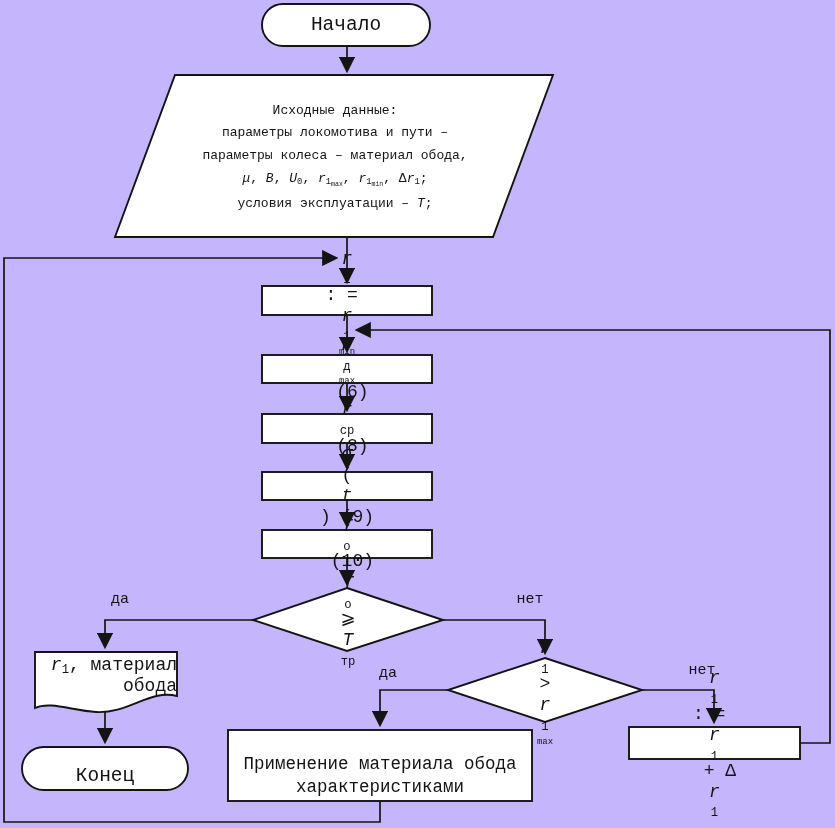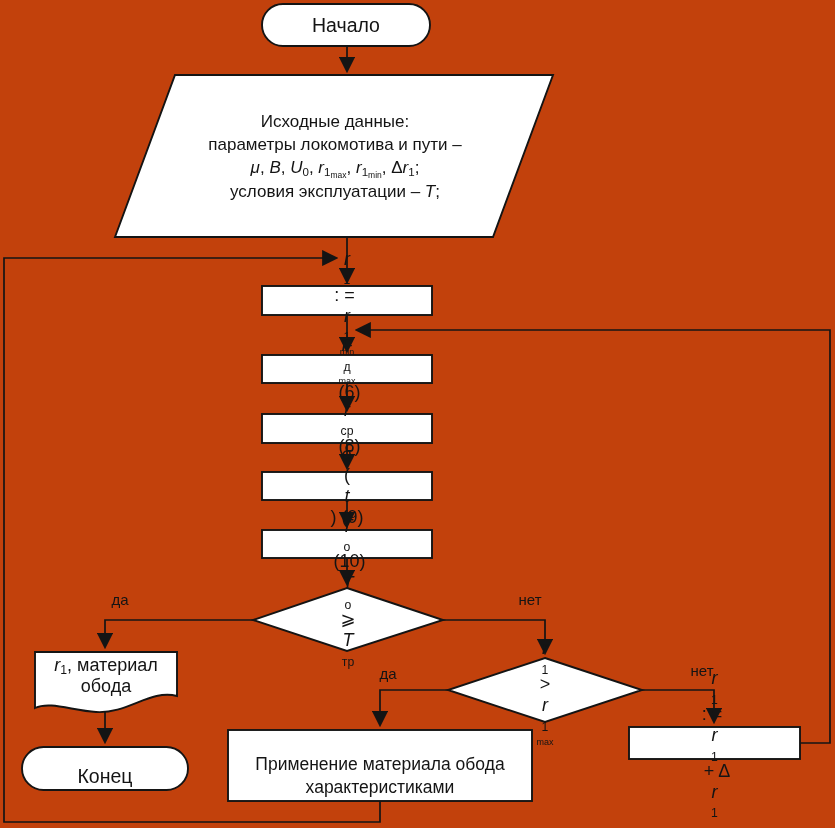--- a/index.html
+++ b/index.html
@@ -1,29 +1,29 @@
 <!DOCTYPE html>
 <html><head>
 <meta charset="utf-8">
 <style>
   html,body{margin:0;padding:0;background:#ffffff;}
   .canvas{
-    position:relative;width:835px;height:828px;background:#c2410c;
-    font-family:Liberation Sans, sans-serif;color:#141414;
+    position:relative;width:835px;height:828px;background:#c4b5fd;
+    font-family:Liberation Mono, monospace;color:#141414;
     overflow:hidden;
   }
   .canvas svg{position:absolute;left:0;top:0;}
   .lbl{
     position:absolute;display:flex;flex-direction:column;
     align-items:center;justify-content:center;text-align:center;
     font-size:18px;line-height:1.18;white-space:pre;pointer-events:none;
   }
   .lbl > div{white-space:pre;}
   .edge-lbl{font-size:15px;}
-  .io-lines{font-size:17px;line-height:22.7px;}
+  .io-lines{font-size:13px;line-height:22.7px;}
   .apply-lines{font-size:17.5px;line-height:23.5px;}
   .big{font-size:19.5px;}
   .v{font-style:italic;}
   .s{font-size:68%;position:relative;top:0.26em;}
   .ss{font-size:50%;position:relative;top:0.62em;}
 </style>
 </head>
 <body>
 
 <div class="canvas">
@@ -69,37 +69,38 @@
       <rect x="228" y="730" width="304" height="71"></rect>
       <rect x="629" y="727" width="171" height="32"></rect>
     </g>
   </svg>
 
   <div class="lbl big" style="left:262px;top:4px;width:168px;height:42px;">Начало</div>
 
   <div class="lbl io-lines" style="left:115px;top:78px;width:440px;height:159px;">
     <div><span>Исходные данные:</span></div>
     <div><span>параметры локомотива и пути –</span></div>
+    <div><span>параметры колеса – материал обода,</span></div>
     <div><span class="v">μ</span><span>, </span><span class="v">B</span><span>, </span><span class="v">U</span><span class="s">0</span><span>, </span><span class="v">r</span><span class="s">1</span><span class="ss">max</span><span>, </span><span class="v">r</span><span class="s">1</span><span class="ss">min</span><span>, Δ</span><span class="v">r</span><span class="s">1</span><span>;</span></div>
     <div><span>условия эксплуатации – </span><span class="v">T</span><span>;</span></div>
   </div>
 
   <div class="lbl" style="left:262px;top:286px;width:170px;height:29px;"><span class="v">r</span><span class="s">1</span><span>: = </span><span class="v">r</span><span class="s">1</span><span class="ss">min</span></div>
 
   <div class="lbl" style="left:262px;top:355px;width:170px;height:28px;"><span class="v">F</span><span class="s">д</span><span class="ss">max</span><span> (6)</span></div>
 
   <div class="lbl" style="left:262px;top:414px;width:170px;height:29px;"><span class="v">r</span><span class="s">ср</span><span> (8)</span></div>
 
   <div class="lbl" style="left:262px;top:472px;width:170px;height:28px;"><span class="v">σ</span><span>(</span><span class="v">t</span><span>) (9)</span></div>
 
   <div class="lbl" style="left:262px;top:530px;width:170px;height:28px;"><span class="v">T</span><span class="s">о</span><span> (10)</span></div>
 
   <div class="lbl" style="left:253px;top:588px;width:190px;height:63px;"><span class="v">T</span><span class="s">о</span><span> ⩾ </span><span class="v">T</span><span class="s">тр</span></div>
 
-  <div class="lbl" style="left:35px;top:653px;width:142px;height:46px;">
+  <div class="lbl" style="left:35px;top:653px;width:142px;height:46px;align-items:flex-end;">
     <div><span class="v">r</span><span class="s">1</span><span>, материал</span></div>
     <div>обода</div>
   </div>
 
   <div class="lbl big" style="left:22px;top:747px;width:166px;height:59px;">Конец</div>
 
   <div class="lbl" style="left:448px;top:658px;width:194px;height:64px;"><span class="v">r</span><span class="s">1</span><span> &gt; </span><span class="v">r</span><span class="s">1</span><span class="ss">max</span></div>
 
   <div class="lbl apply-lines" style="left:228px;top:730px;width:304px;height:92px;">
     <div>Применение материала обода</div>

